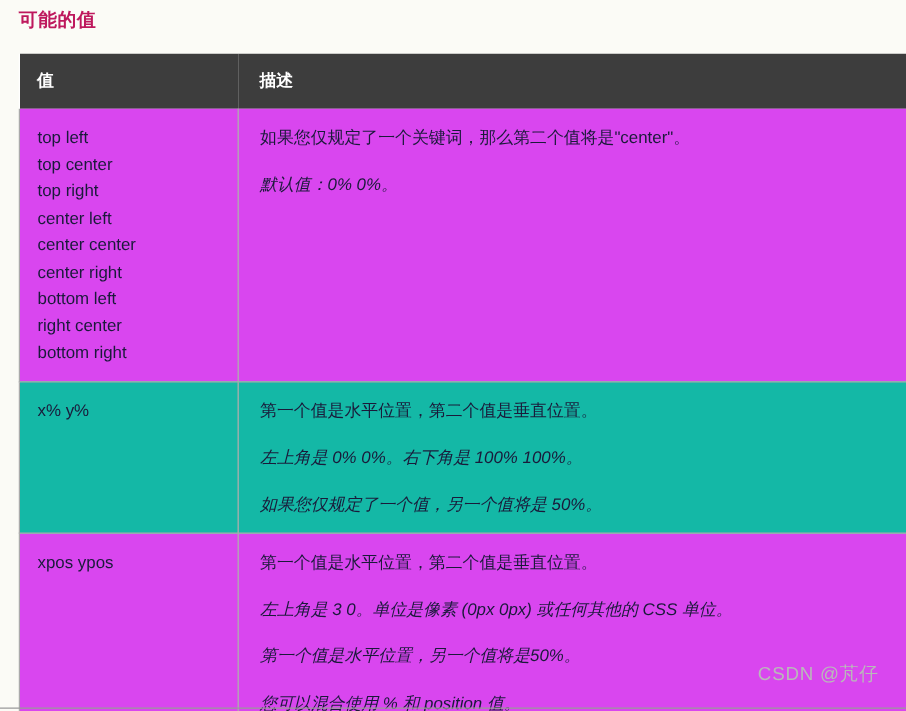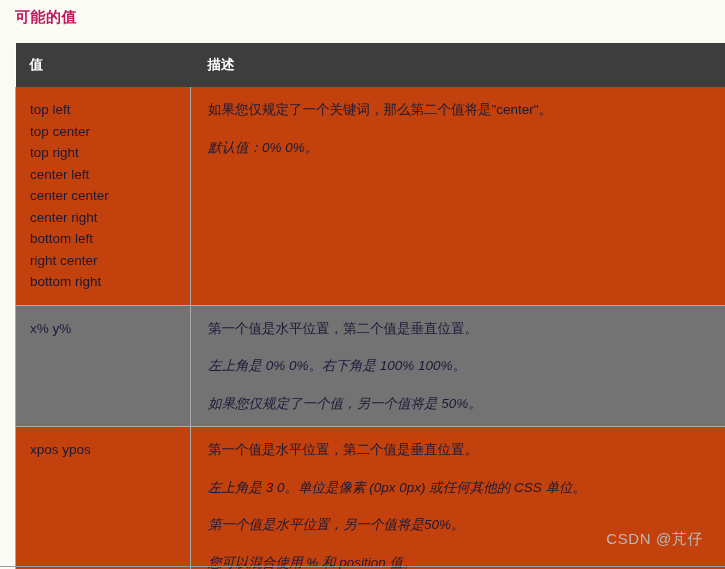--- a/index.html
+++ b/index.html
@@ -66,22 +66,22 @@
     color: #1a1a3a;
     line-height: 21.5px;
   }
   .value-table tbody tr td:first-child {
     border-right: 1px solid #aaaaaa;
   }
   .value-table tbody td.cell-desc {
     padding-left: 17px;
   }
 
-  .value-table tbody tr.row-white td { background: #c2410c; }
-  .value-table tbody tr.row-gray  td { background: #737373; }
+  .value-table tbody tr.row-white td { background: #d946ef; }
+  .value-table tbody tr.row-gray  td { background: #14b8a6; }
 
   .value-table tbody tr:first-child td { border-top: none; }
 
   .kw-list {
     margin: 0;
     padding: 0;
     list-style: none;
   }
   .kw-list li {
     line-height: 21.5px;

